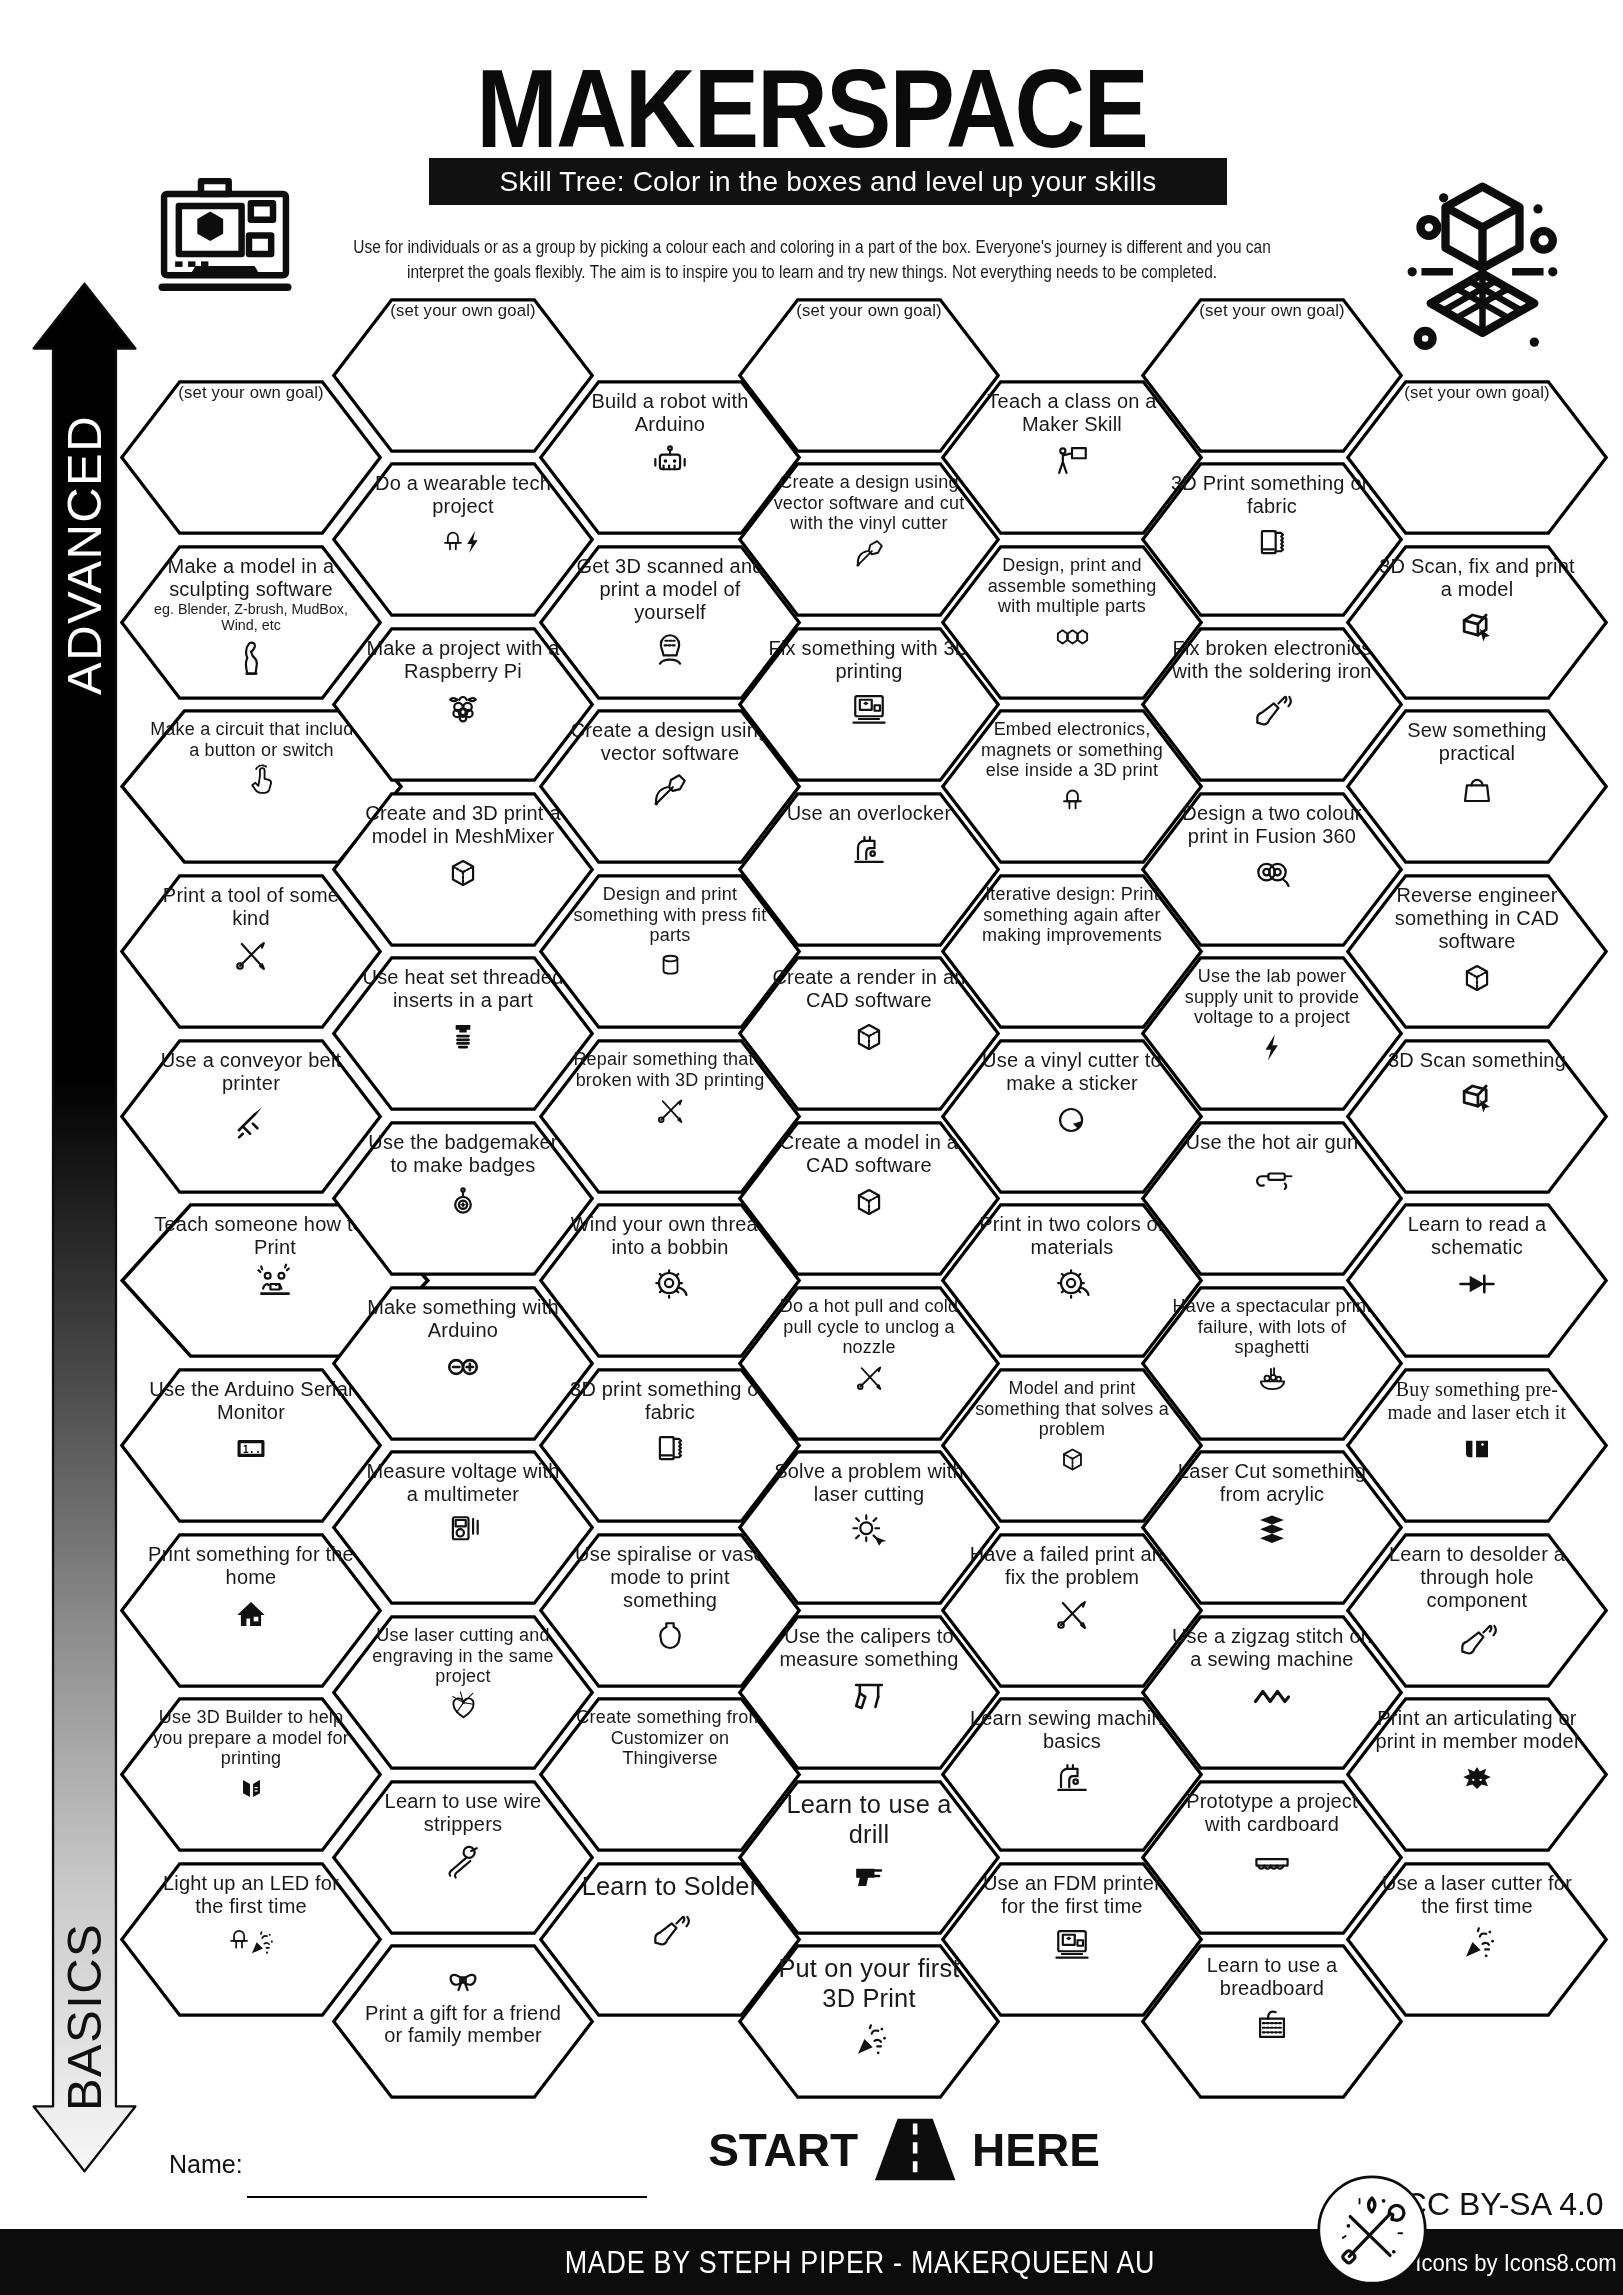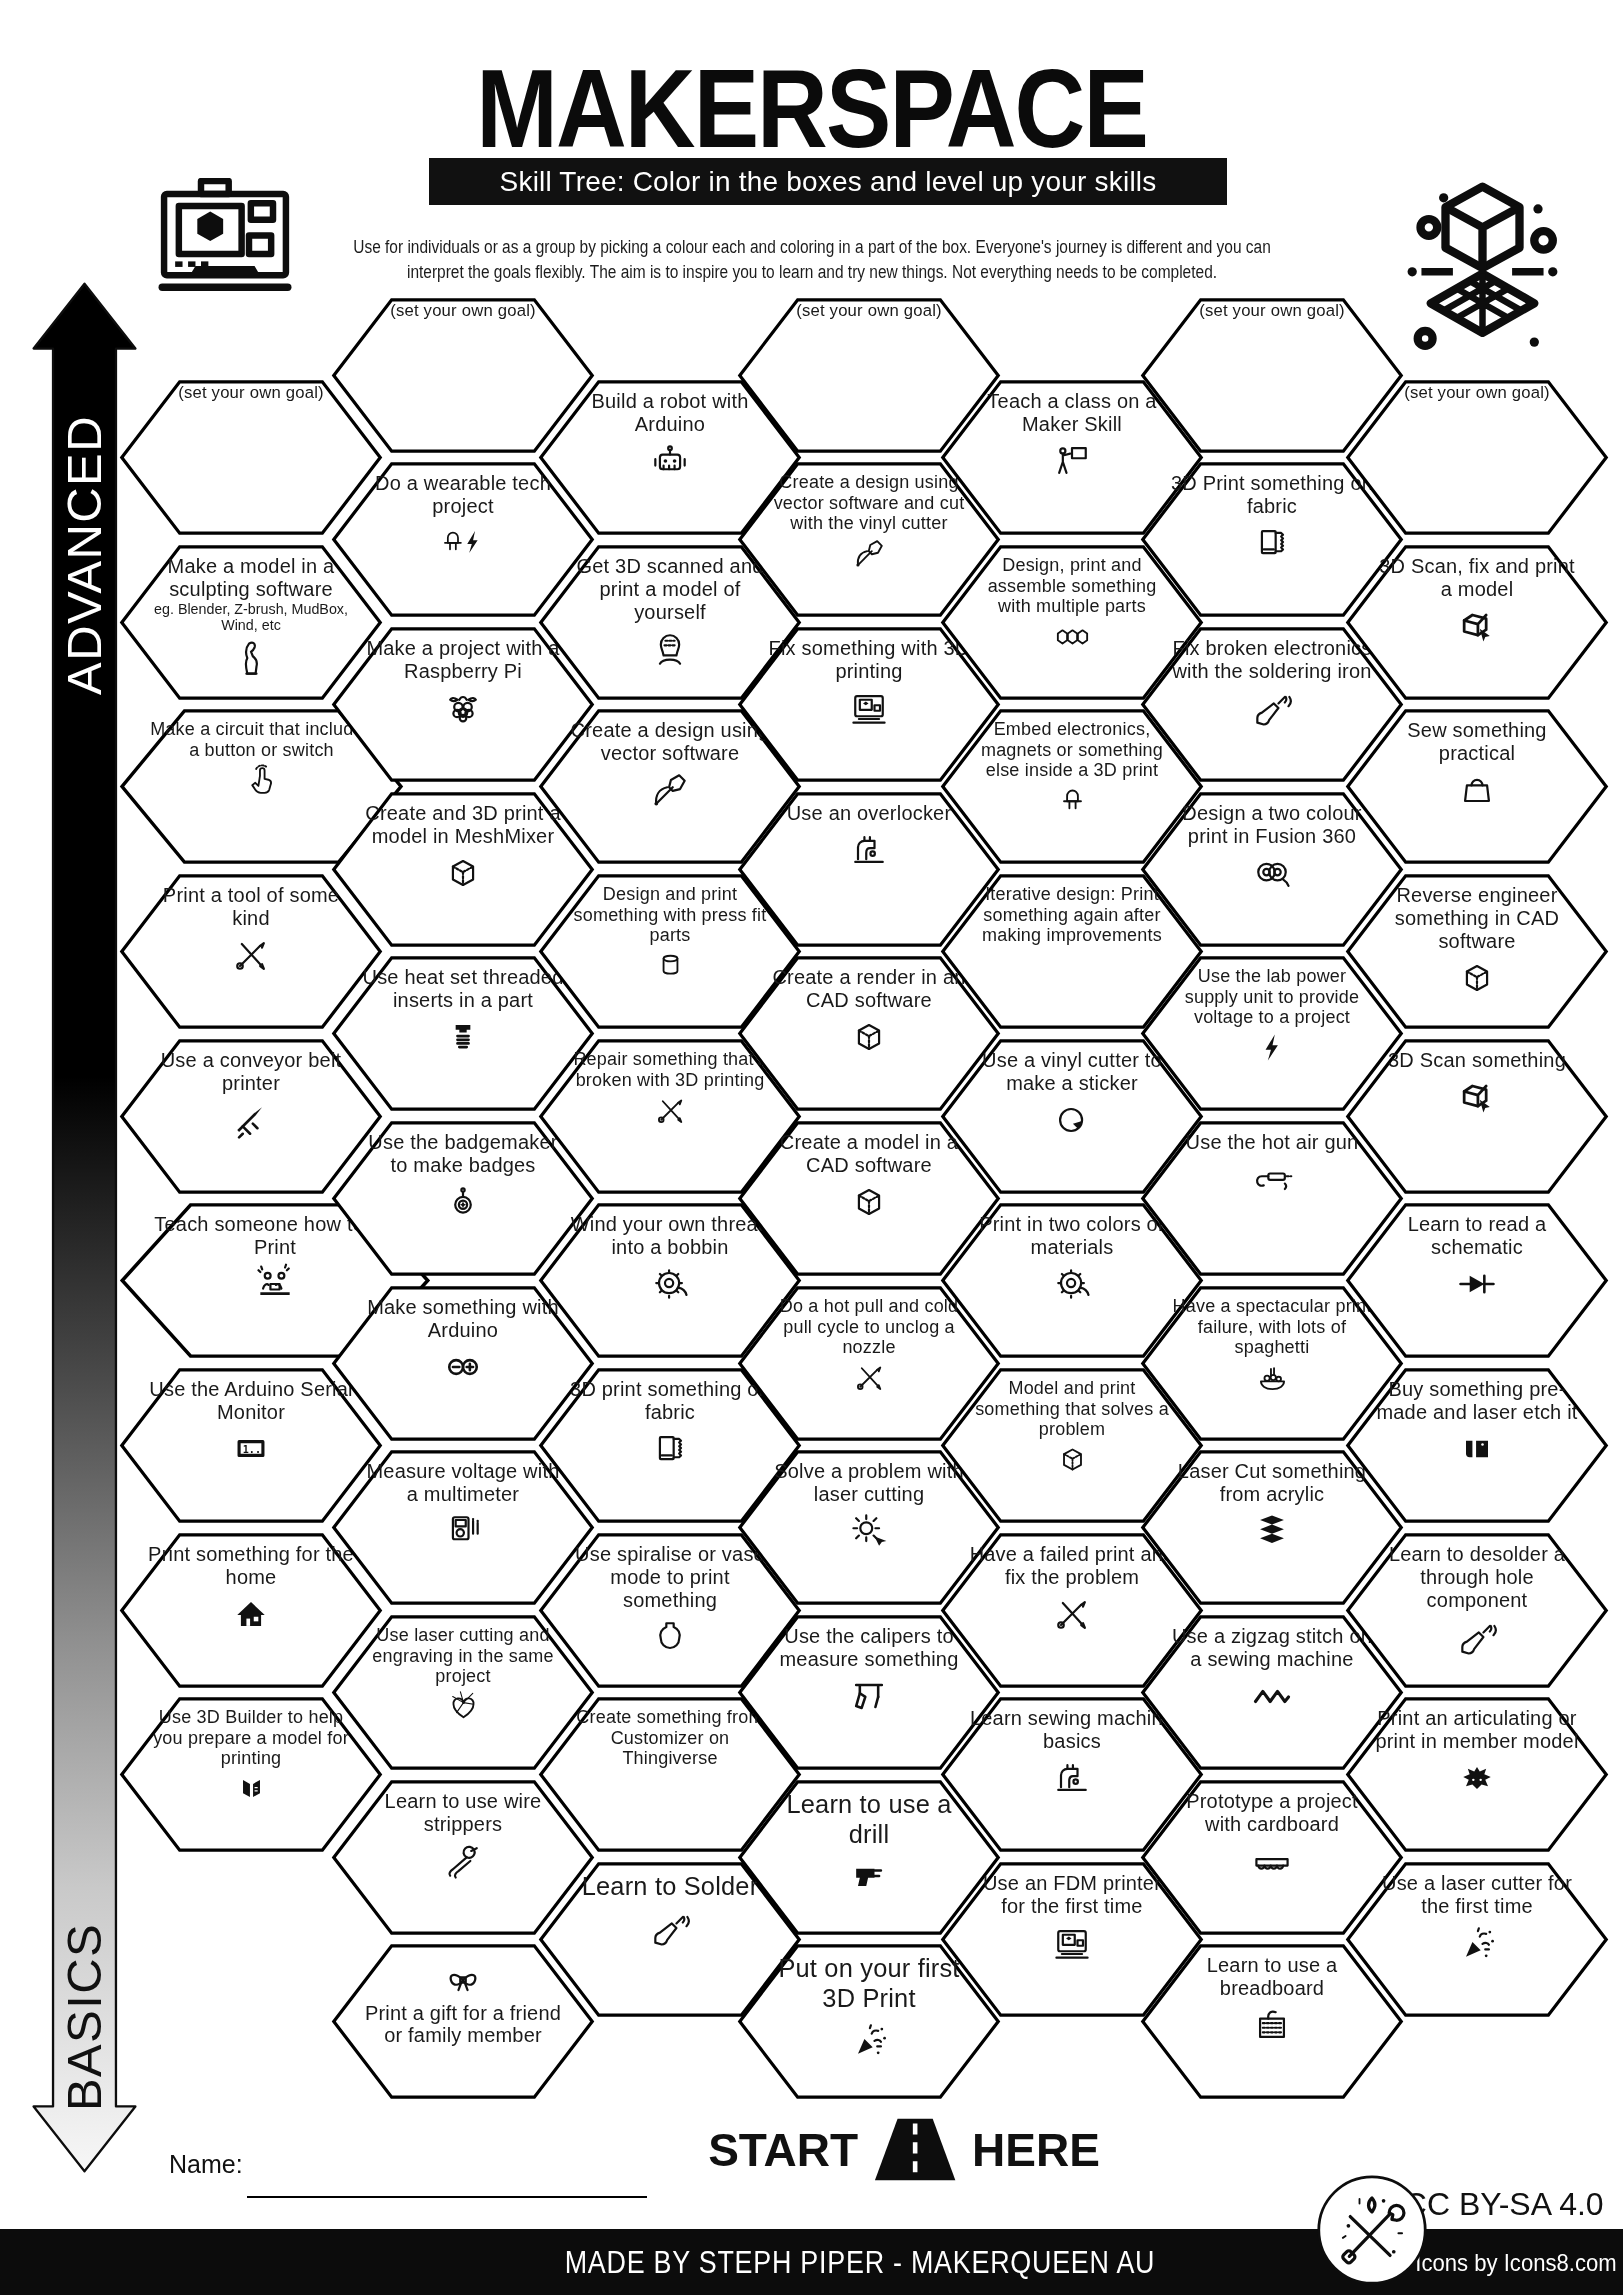--- a/index.html
+++ b/index.html
@@ -541,20 +541,31 @@
       <svg class="hex-border" viewBox="0 0 570 340" preserveAspectRatio="none">
         <polygon points="6,170 131,6 439,6 564,170 439,334 131,334"></polygon>
       </svg>
       <div class="hex-content">
         <div class="hex-label">Use 3D Builder to help you prepare a model for printing</div>
         <svg class="tico" viewBox="0 0 80 80" width="37" height="37">
           <use href="#i-builder" xlink:href="#i-builder"></use>
         </svg>
       </div>
     </div>
+    <div class="hex" style="left: 119px; top: 1861px;">
+      <svg class="hex-border" viewBox="0 0 570 340" preserveAspectRatio="none">
+        <polygon points="6,170 131,6 439,6 564,170 439,334 131,334"></polygon>
+      </svg>
+      <div class="hex-content">
+        <div class="hex-label">Light up an LED for the first time</div>
+        <svg class="tico" viewBox="0 0 95 95" width="44" height="44">
+          <use href="#i-ledparty" xlink:href="#i-ledparty"></use>
+        </svg>
+      </div>
+    </div>
     <div class="hex sm" style="left: 331px; top: 297px;">
       <svg class="hex-border" viewBox="0 0 570 340" preserveAspectRatio="none">
         <polygon points="6,170 131,6 439,6 564,170 439,334 131,334"></polygon>
       </svg>
       <div class="hex-content">
         <div class="hex-label">(set your own goal)</div>
       </div>
     </div>
     <div class="hex" style="left: 331px; top: 461px;">
       <svg class="hex-border" viewBox="0 0 570 340" preserveAspectRatio="none">
@@ -1172,21 +1183,21 @@
       <svg class="hex-border" viewBox="0 0 570 340" preserveAspectRatio="none">
         <polygon points="6,170 131,6 439,6 564,170 439,334 131,334"></polygon>
       </svg>
       <div class="hex-content">
         <div class="hex-label">Learn to read a schematic</div>
         <svg class="tico" viewBox="0 0 95 95" width="44" height="44">
           <use href="#i-diode" xlink:href="#i-diode"></use>
         </svg>
       </div>
     </div>
-    <div class="hex" style="left: 1345px; top: 1367px;">
+    <div class="hex" style="left: 1345px; top: 1367px; font-family: Liberation Serif, serif;">
       <svg class="hex-border" viewBox="0 0 570 340" preserveAspectRatio="none">
         <polygon points="6,170 131,6 439,6 564,170 439,334 131,334"></polygon>
       </svg>
       <div class="hex-content">
         <div class="hex-label">Buy something pre-made and laser etch it</div>
         <svg class="tico" viewBox="0 0 95 95" width="44" height="44">
           <use href="#i-etch" xlink:href="#i-etch"></use>
         </svg>
       </div>
     </div>

